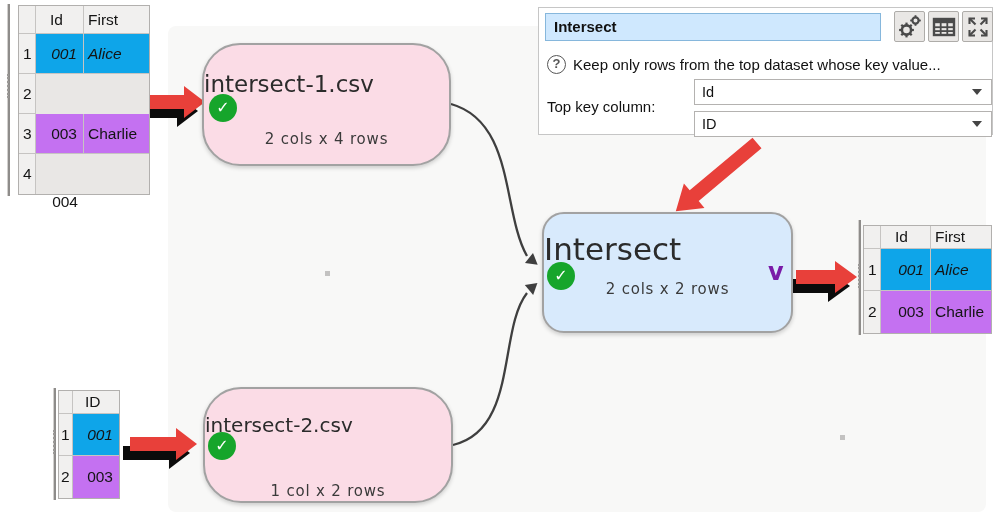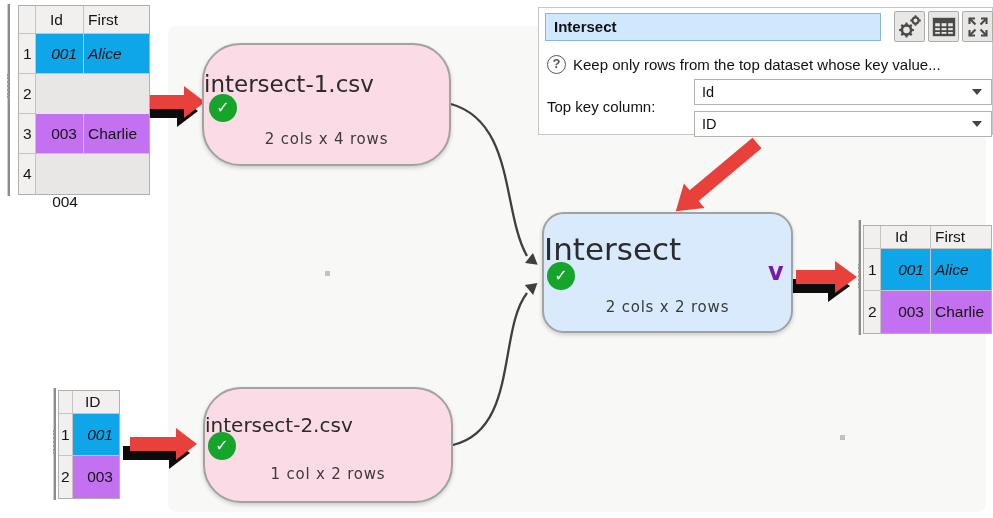--- a/index.html
+++ b/index.html
@@ -81,27 +81,27 @@
   </svg>
 
   <div class="node node-pink" style="left:202px; top:43px; width:249px; height:123px;">
     <div class="node-title" style="top:26px; font-size:23px;">intersect-1.csv</div>
     <div class="node-sub" style="top:85px;">2 cols x 4 rows</div>
     <div class="check" style="left:5px; top:49px;">✓</div>
   </div>
 
   <div class="node node-pink" style="left:203px; top:387px; width:250px; height:116px;">
     <div class="node-title" style="top:24px; font-size:20px;">intersect-2.csv</div>
-    <div class="node-sub" style="top:76px;">1 col x 2 rows</div>
+    <div class="node-sub" style="top:93px;">1 col x 2 rows</div>
     <div class="check" style="left:3px; top:43px;">✓</div>
   </div>
 
   <div class="node node-blue" style="left:542px; top:212px; width:251px; height:121px;">
     <div class="node-title" style="top:17px; font-size:31px;">Intersect</div>
-    <div class="node-sub" style="top:84px;">2 cols x 2 rows</div>
+    <div class="node-sub" style="top:66px;">2 cols x 2 rows</div>
     <div class="check" style="left:3px; top:48px;">✓</div>
     <div class="variant" style="left:224px; top:44px;">v</div>
   </div>
 
   <div class="splitter" style="left:7px; top:4px; height:192px;">
     <div class="grip" style="top:70px;"></div>
   </div>
   <div class="tbl" style="left:18px; top:5px;">
     <div class="trow" style="height:28px;">
       <div class="c c-head" style="width:17px;"></div>

